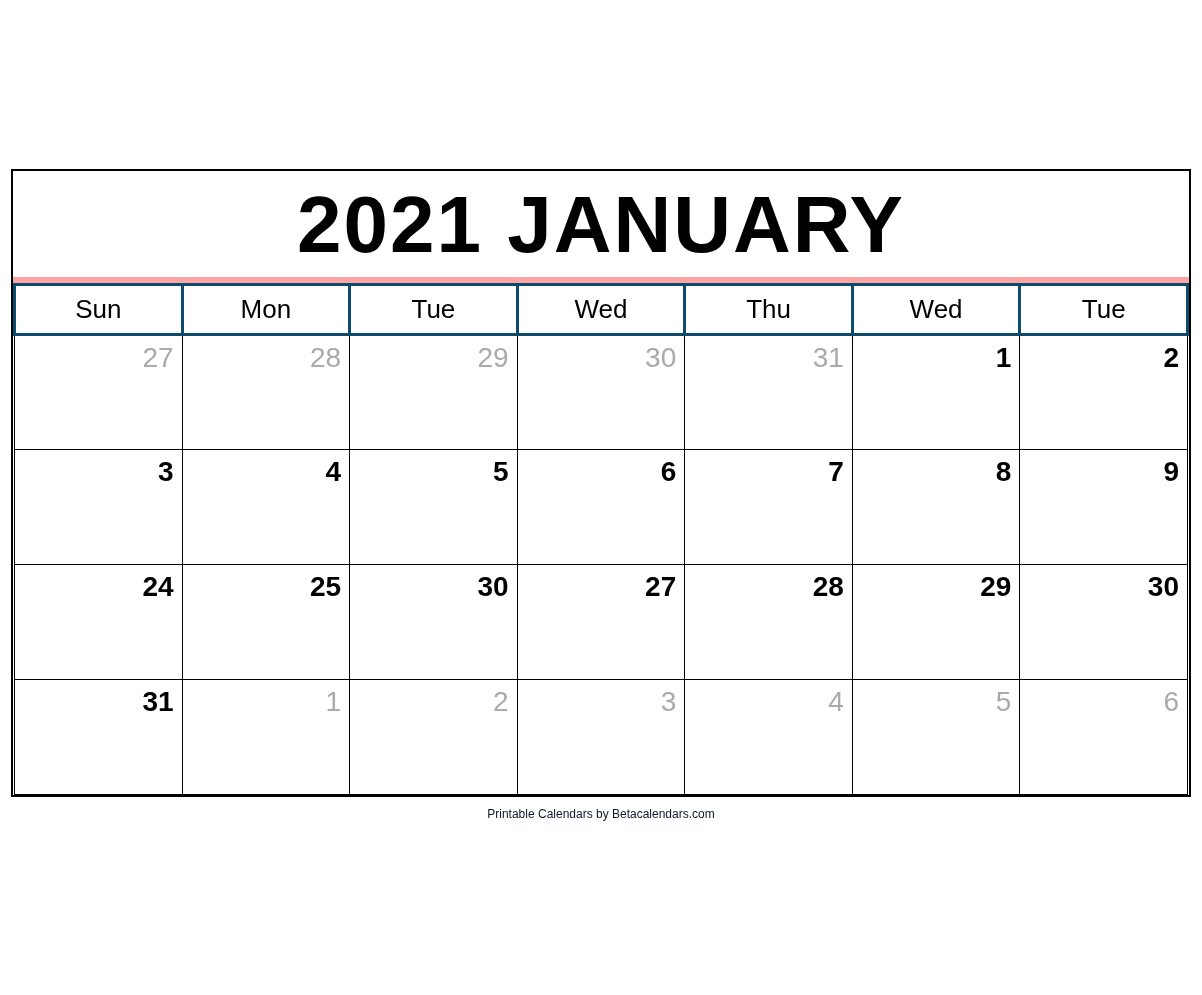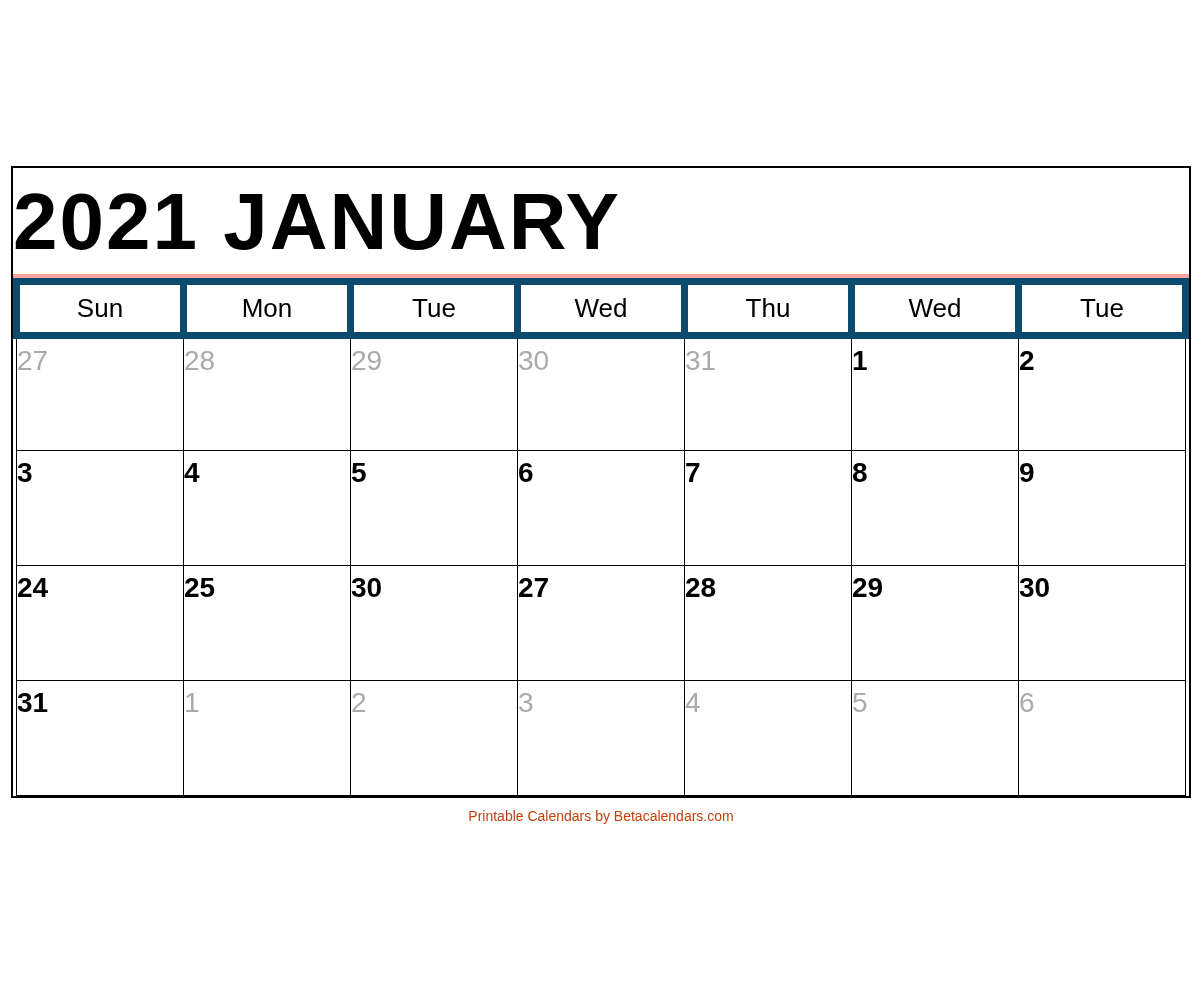--- a/index.html
+++ b/index.html
@@ -11,59 +11,60 @@
       display: flex;
       flex-direction: column;
       align-items: center;
       justify-content: center;
     }
     .calendar-wrapper {
       width: 1180px;
       border: 2px solid #000;
     }
     .calendar-title {
-      text-align: left;
+      text-align: center;
       font-size: 80px;
       font-weight: bold;
       padding: 10px 0 8px 0;
       letter-spacing: 2px;
-      border-bottom: 4px solid #fca5a5;
+      border-bottom: 6px solid #fca5a5;
       line-height: 1.1;
     }
     .calendar-grid {
       width: 100%;
       border-collapse: collapse;
     }
     .calendar-grid th {
-      border: 7px solid #0c4a6e;
+      border: 3px solid #0c4a6e;
       text-align: center;
       font-size: 26px;
       font-weight: normal;
       padding: 8px 16px;
       width: calc(100% / 7);
     }
     .calendar-grid td {
       border: 1px solid #000;
       width: calc(100% / 7);
       height: 115px;
       vertical-align: top;
       padding: 6px 8px 0 0;
+      text-align: right;
       font-size: 28px;
       font-weight: bold;
       margin-left: 39px;
     }
     .calendar-grid td.outside {
       color: #aaa;
       font-weight: normal;
     }
     .footer {
       text-align: center;
-      font-size: 14px;
+      font-size: 12px;
       padding: 10px 0 6px 0;
-      color: #c2410c;
+      color: #0f172a;
     }
   </style>
 </head>
 <body>
 
 <div class="calendar-wrapper">
   <div class="calendar-title">2021 JANUARY</div>
   <table class="calendar-grid">
     <thead>
       <tr id="weekday-header">

